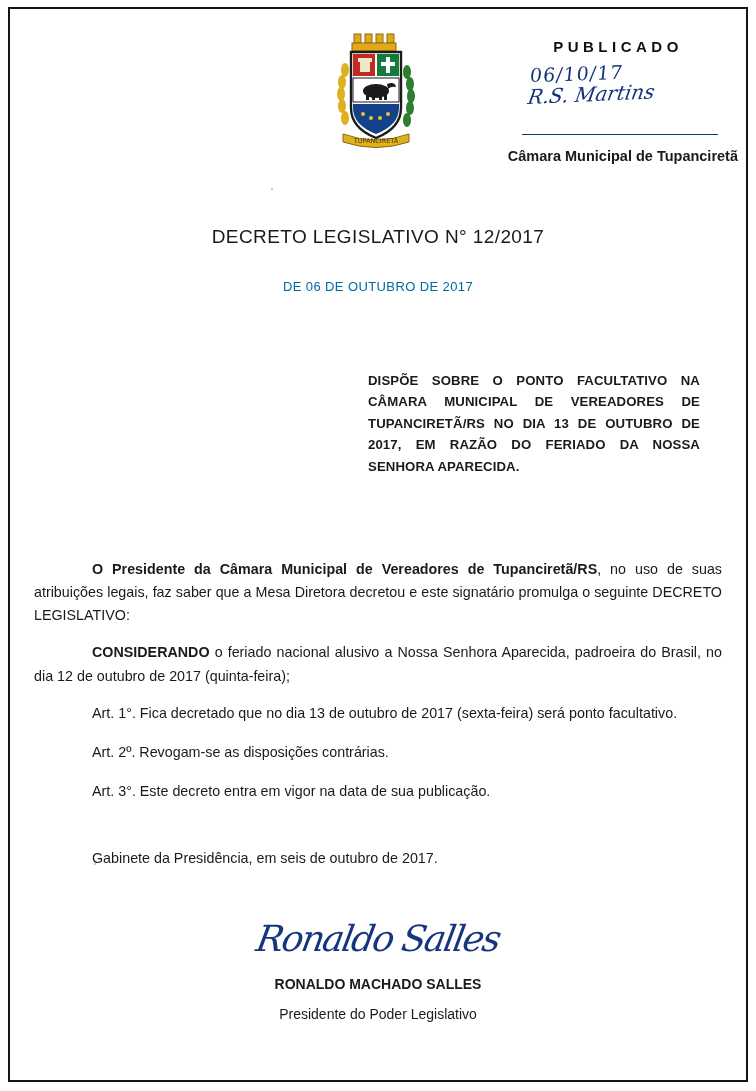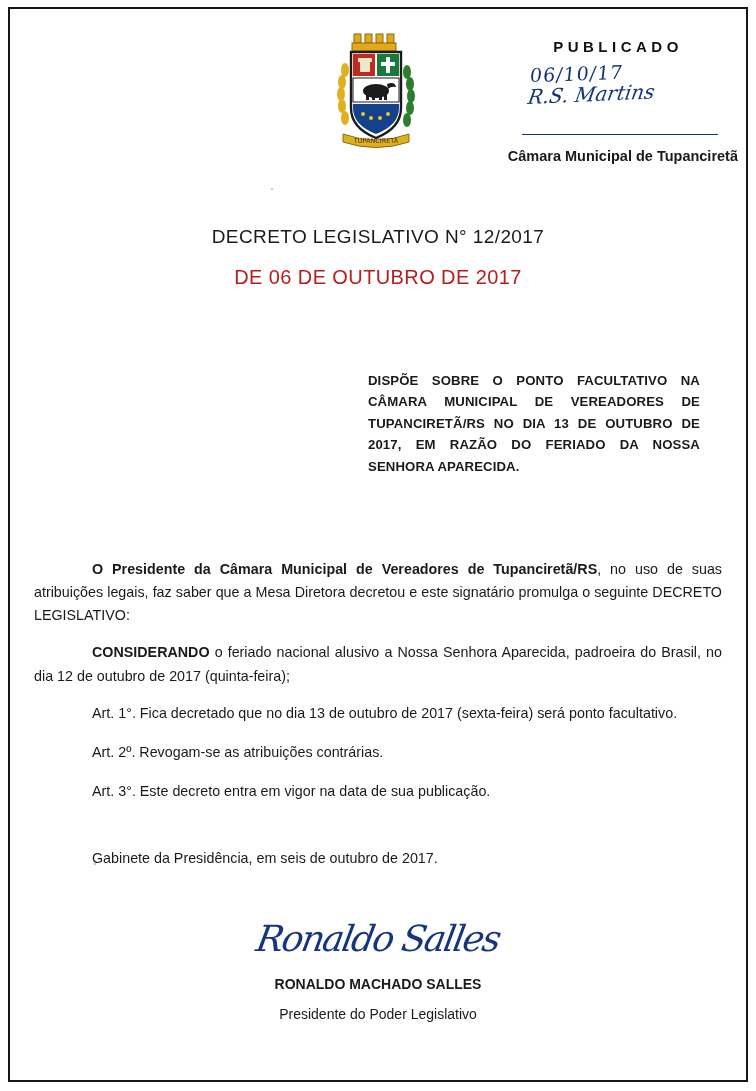--- a/index.html
+++ b/index.html
@@ -112,24 +112,24 @@
   .title-block {
     margin-top: 58px;
     text-align: center;
   }
   .doc-title {
     font-size: 19px;
     letter-spacing: 0.4px;
     color: #1a1a1a;
   }
   .doc-subtitle {
-    margin-top: 18px;
-    font-size: 20px;
+    margin-top: 31px;
+    font-size: 13px;
     letter-spacing: 0.4px;
-    color: #b91c1c;
+    color: #0369a1;
   }
 
   
   .ementa {
     position: absolute;
     left: 350px;
     top: 352px;
     width: 332px;
     font-size: 13.2px;
     font-weight: bold;
@@ -299,21 +299,21 @@
 
       <p class="para">
         <span class="indent"></span><b>CONSIDERANDO</b><span> o feriado nacional alusivo a Nossa Senhora Aparecida, padroeira do Brasil, no dia 12 de outubro de 2017 (quinta-feira);</span>
       </p>
 
       <p class="para art">
         <span class="indent"></span><span>Art. 1°. Fica decretado que no dia 13 de outubro de 2017 (sexta-feira) será ponto facultativo.</span>
       </p>
 
       <p class="para art">
-        <span class="indent"></span><span>Art. 2º.  Revogam-se as atribuições contrárias.</span>
+        <span class="indent"></span><span>Art. 2º.  Revogam-se as disposições contrárias.</span>
       </p>
 
       <p class="para art">
         <span class="indent"></span><span>Art. 3°. Este decreto entra em vigor na data de sua publicação.</span>
       </p>
 
       <p class="para gabinete">
         <span class="indent"></span><span>Gabinete da Presidência, em seis de outubro de 2017.</span>
       </p>
     </div>

